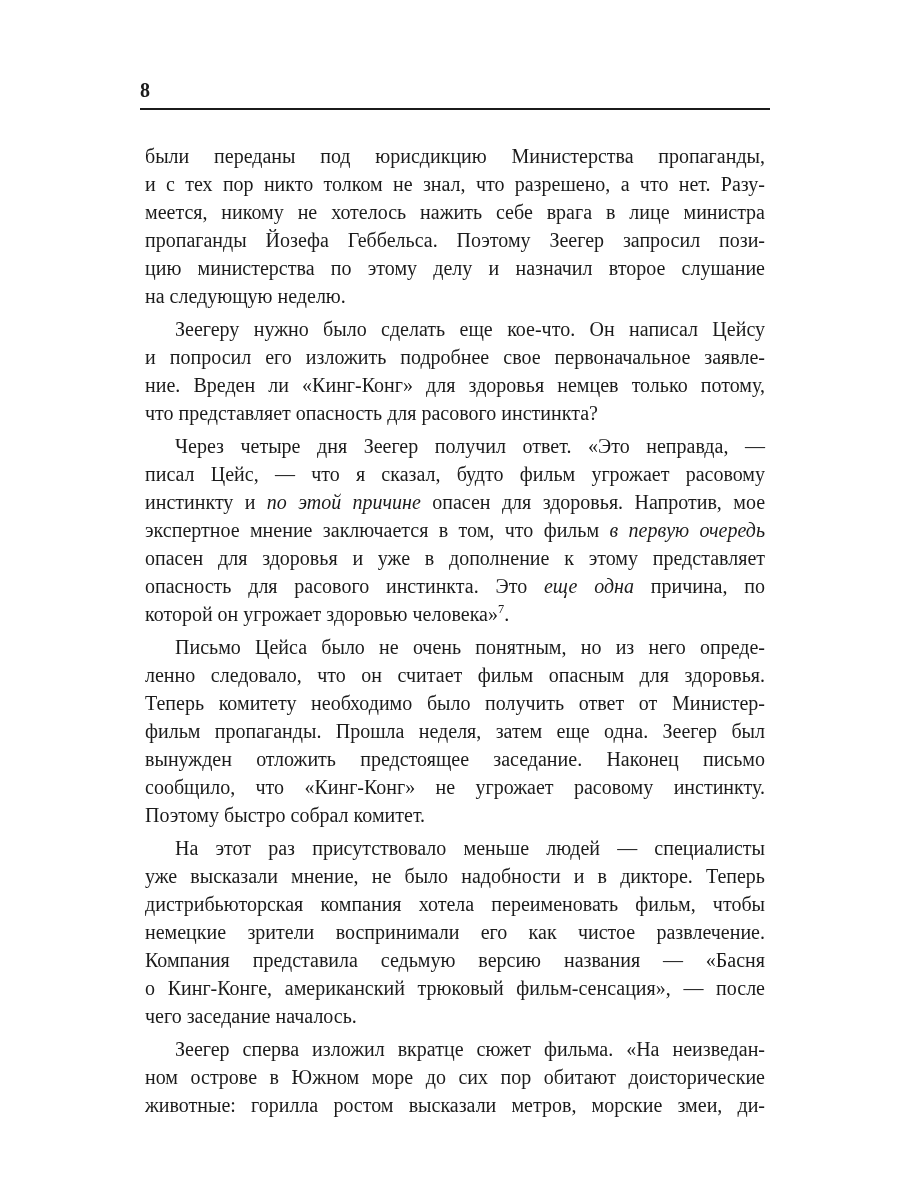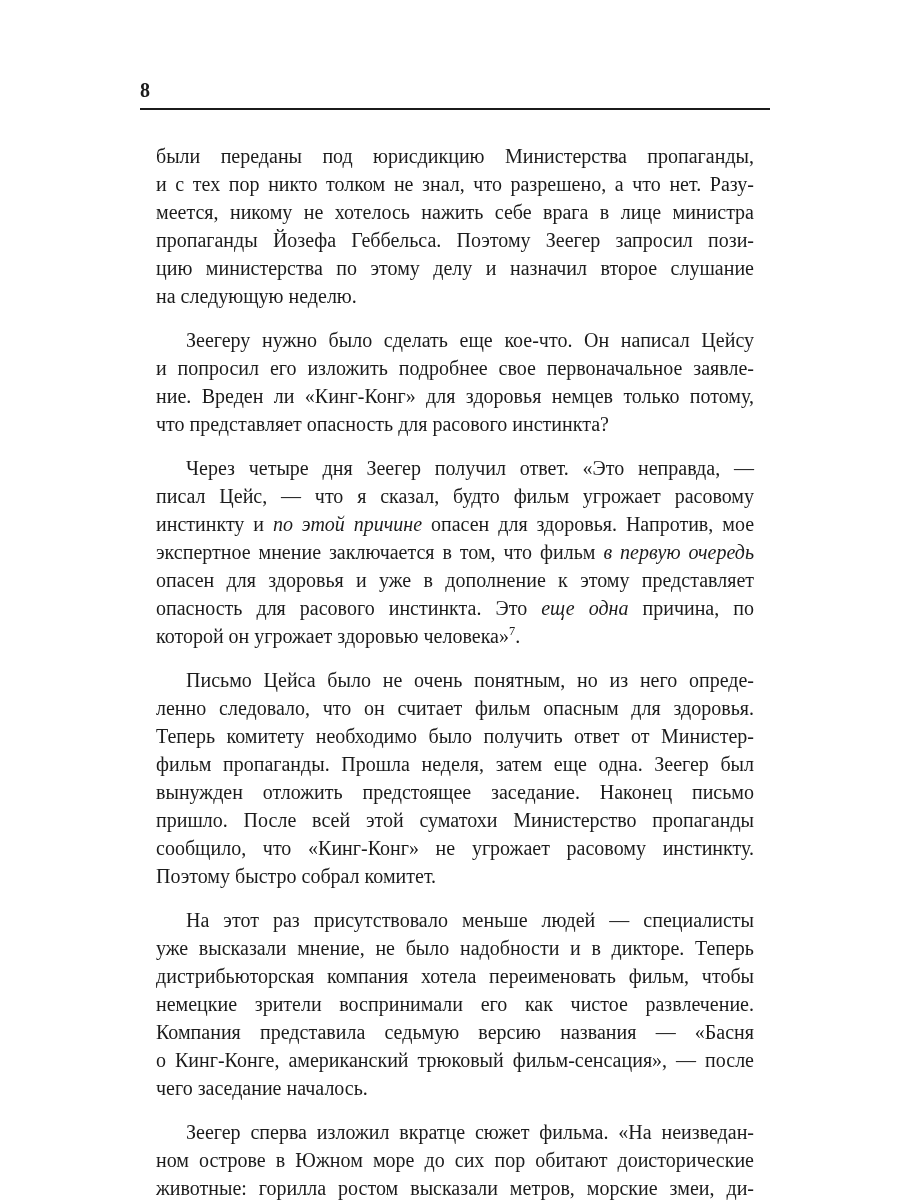--- a/index.html
+++ b/index.html
@@ -36,21 +36,21 @@
     border: none;
     border-top: 2px solid #1b1b1b;
     margin: 6px 0 0 0;
   }
   .body-text {
     margin-top: 32px;
     font-size: 20px;
     line-height: 28px;
   }
   .paragraph {
-    margin: 16px;
+    margin: 5px;
   }
   .line {
     text-align: justify;
     text-align-last: justify;
     white-space: normal;
   }
   .line.last {
     text-align-last: left;
   }
   .line.indent {
@@ -96,21 +96,20 @@
         <div class="line"><span>опасен для здоровья и уже в дополнение к этому представляет</span></div>
         <div class="line"><span>опасность для расового инстинкта. Это </span><span class="italic">еще одна</span><span> причина, по</span></div>
         <div class="line last"><span>которой он угрожает здоровью человека»</span><sup>7</sup><span>.</span></div>
       </div>
       <div class="paragraph">
         <div class="line indent"><span>Письмо Цейса было не очень понятным, но из него опреде-</span></div>
         <div class="line"><span>ленно следовало, что он считает фильм опасным для здоровья.</span></div>
         <div class="line"><span>Теперь комитету необходимо было получить ответ от Министер-</span></div>
         <div class="line"><span>фильм пропаганды. Прошла неделя, затем еще одна. Зеегер был</span></div>
         <div class="line"><span>вынужден отложить предстоящее заседание. Наконец письмо</span></div>
-        <div class="line"><span>пришло. После всей этой суматохи Министерство пропаганды</span></div>
         <div class="line"><span>сообщило, что «Кинг-Конг» не угрожает расовому инстинкту.</span></div>
         <div class="line last"><span>Поэтому быстро собрал комитет.</span></div>
       </div>
       <div class="paragraph">
         <div class="line indent"><span>На этот раз присутствовало меньше людей — специалисты</span></div>
         <div class="line"><span>уже высказали мнение, не было надобности и в дикторе. Теперь</span></div>
         <div class="line"><span>дистрибьюторская компания хотела переименовать фильм, чтобы</span></div>
         <div class="line"><span>немецкие зрители воспринимали его как чистое развлечение.</span></div>
         <div class="line"><span>Компания представила седьмую версию названия — «Басня</span></div>
         <div class="line"><span>о Кинг-Конге, американский трюковый фильм-сенсация», — после</span></div>

